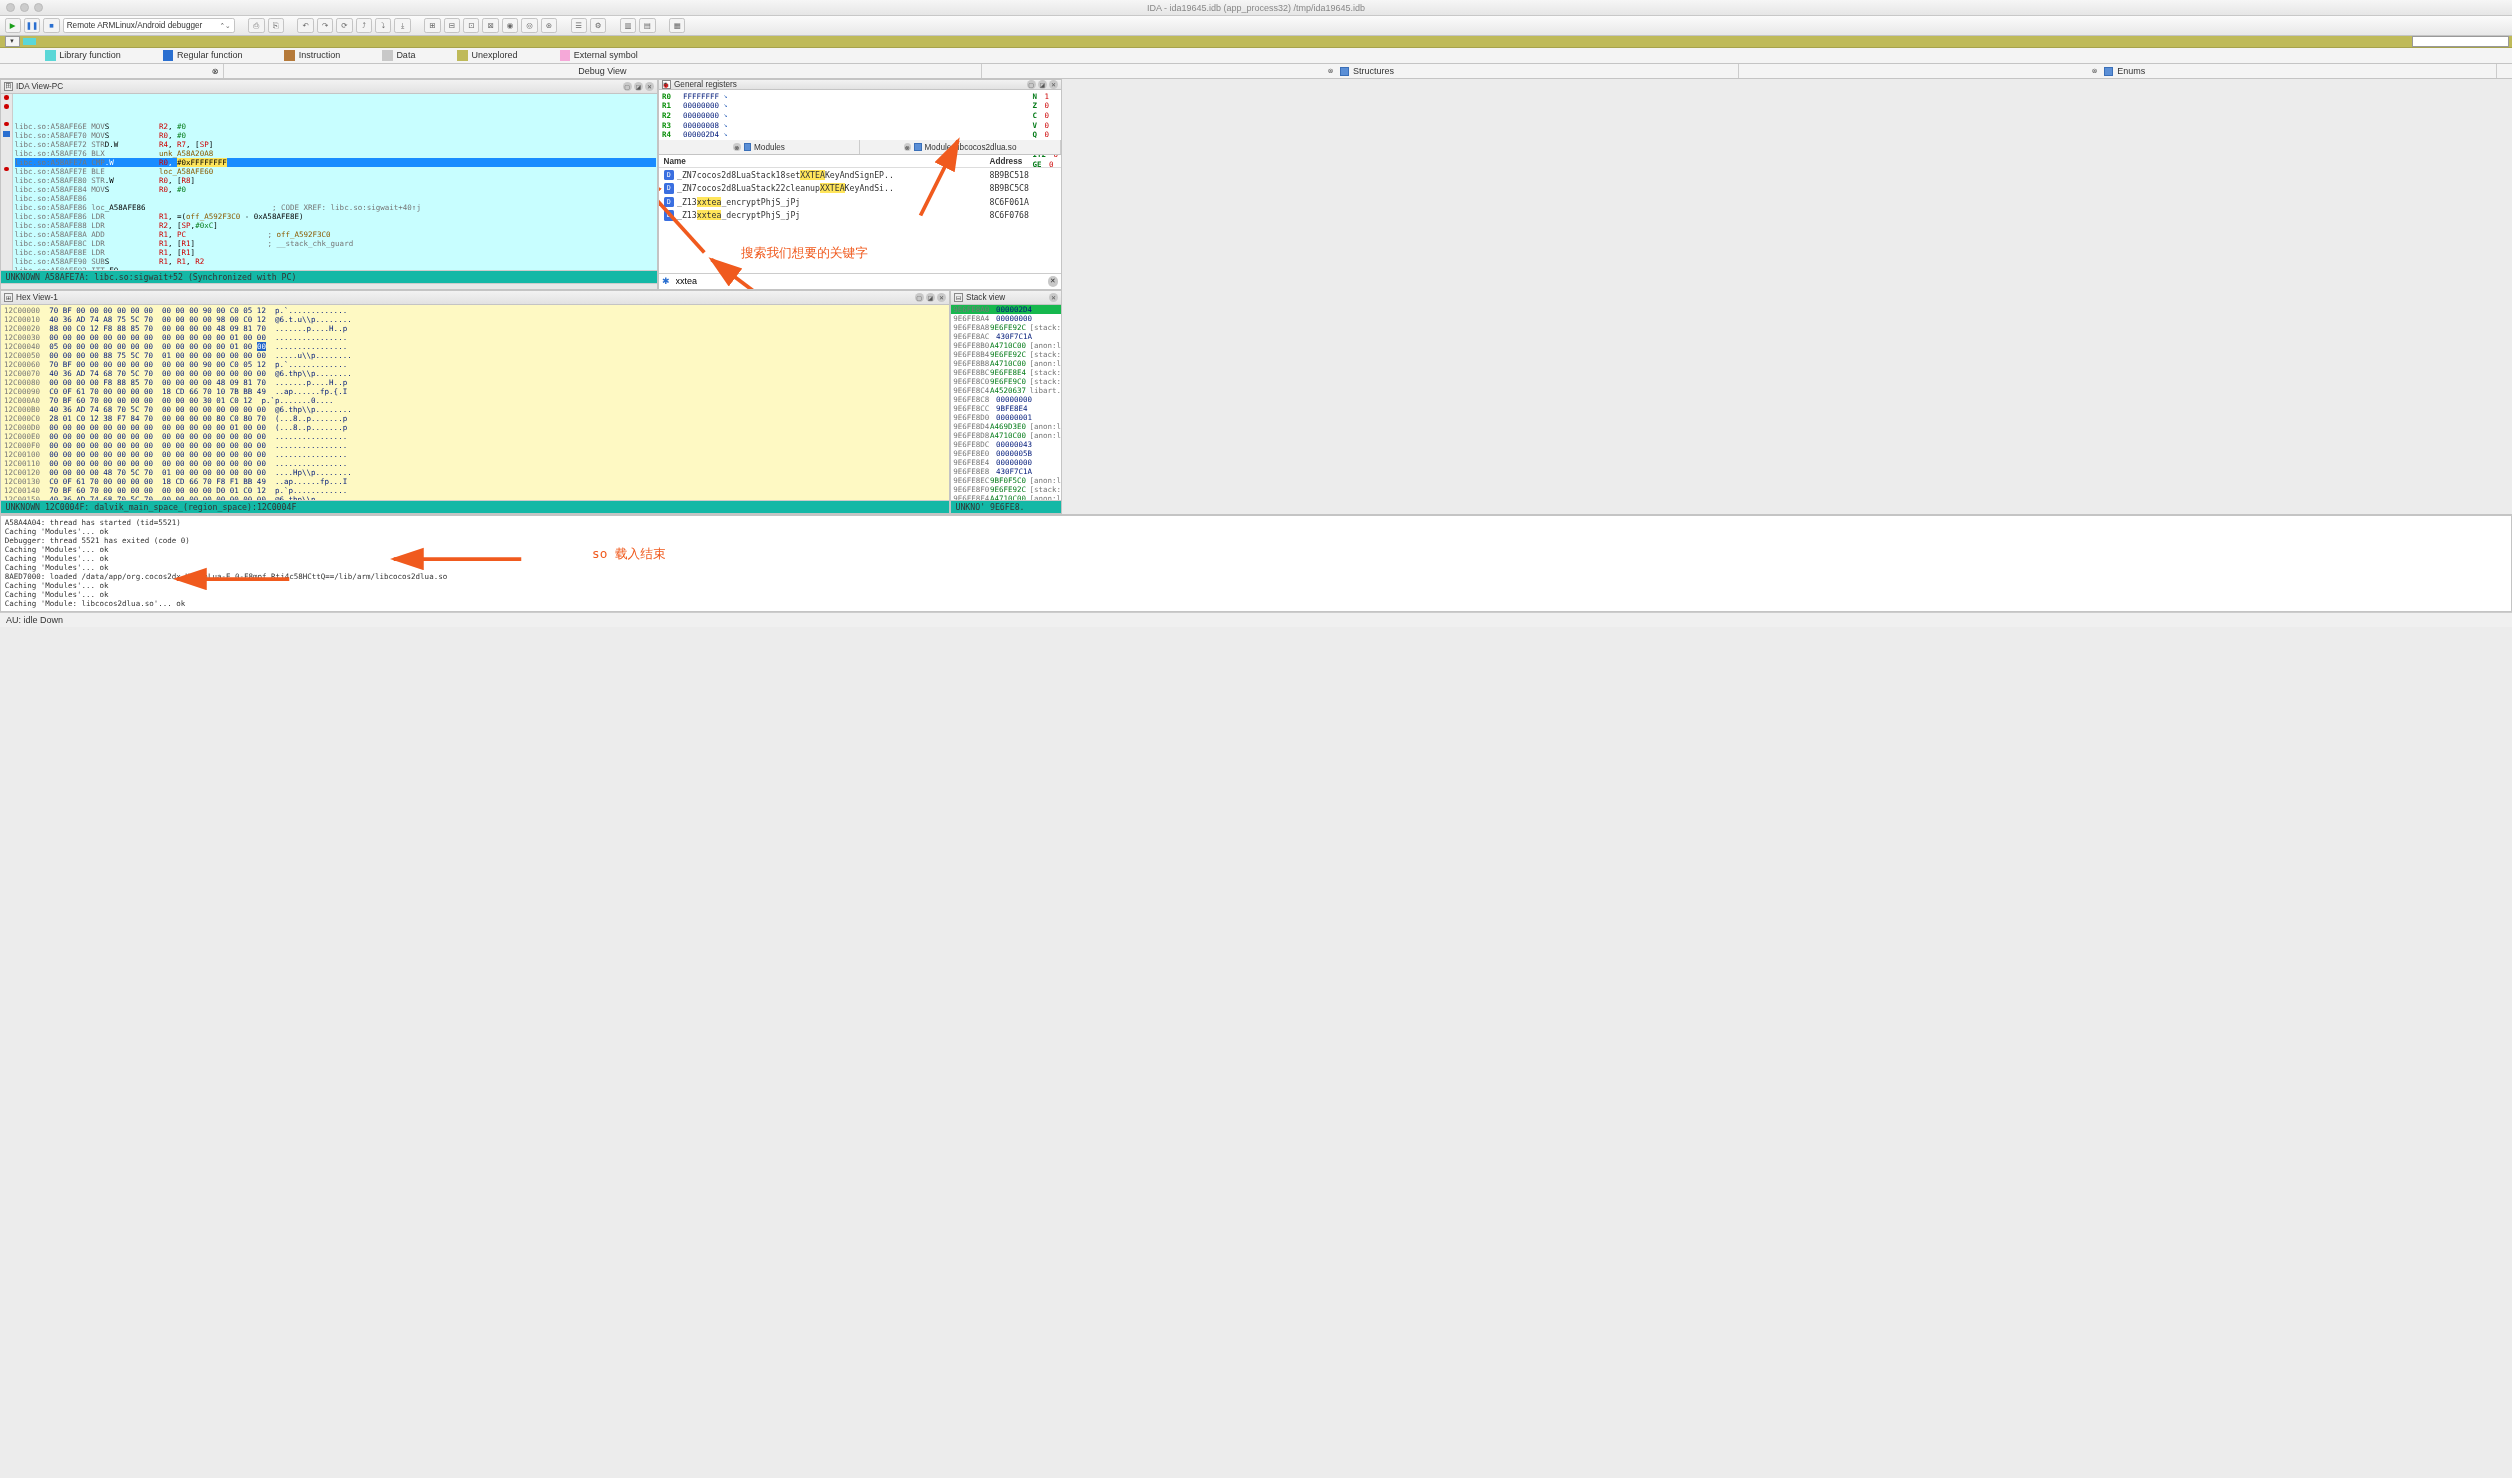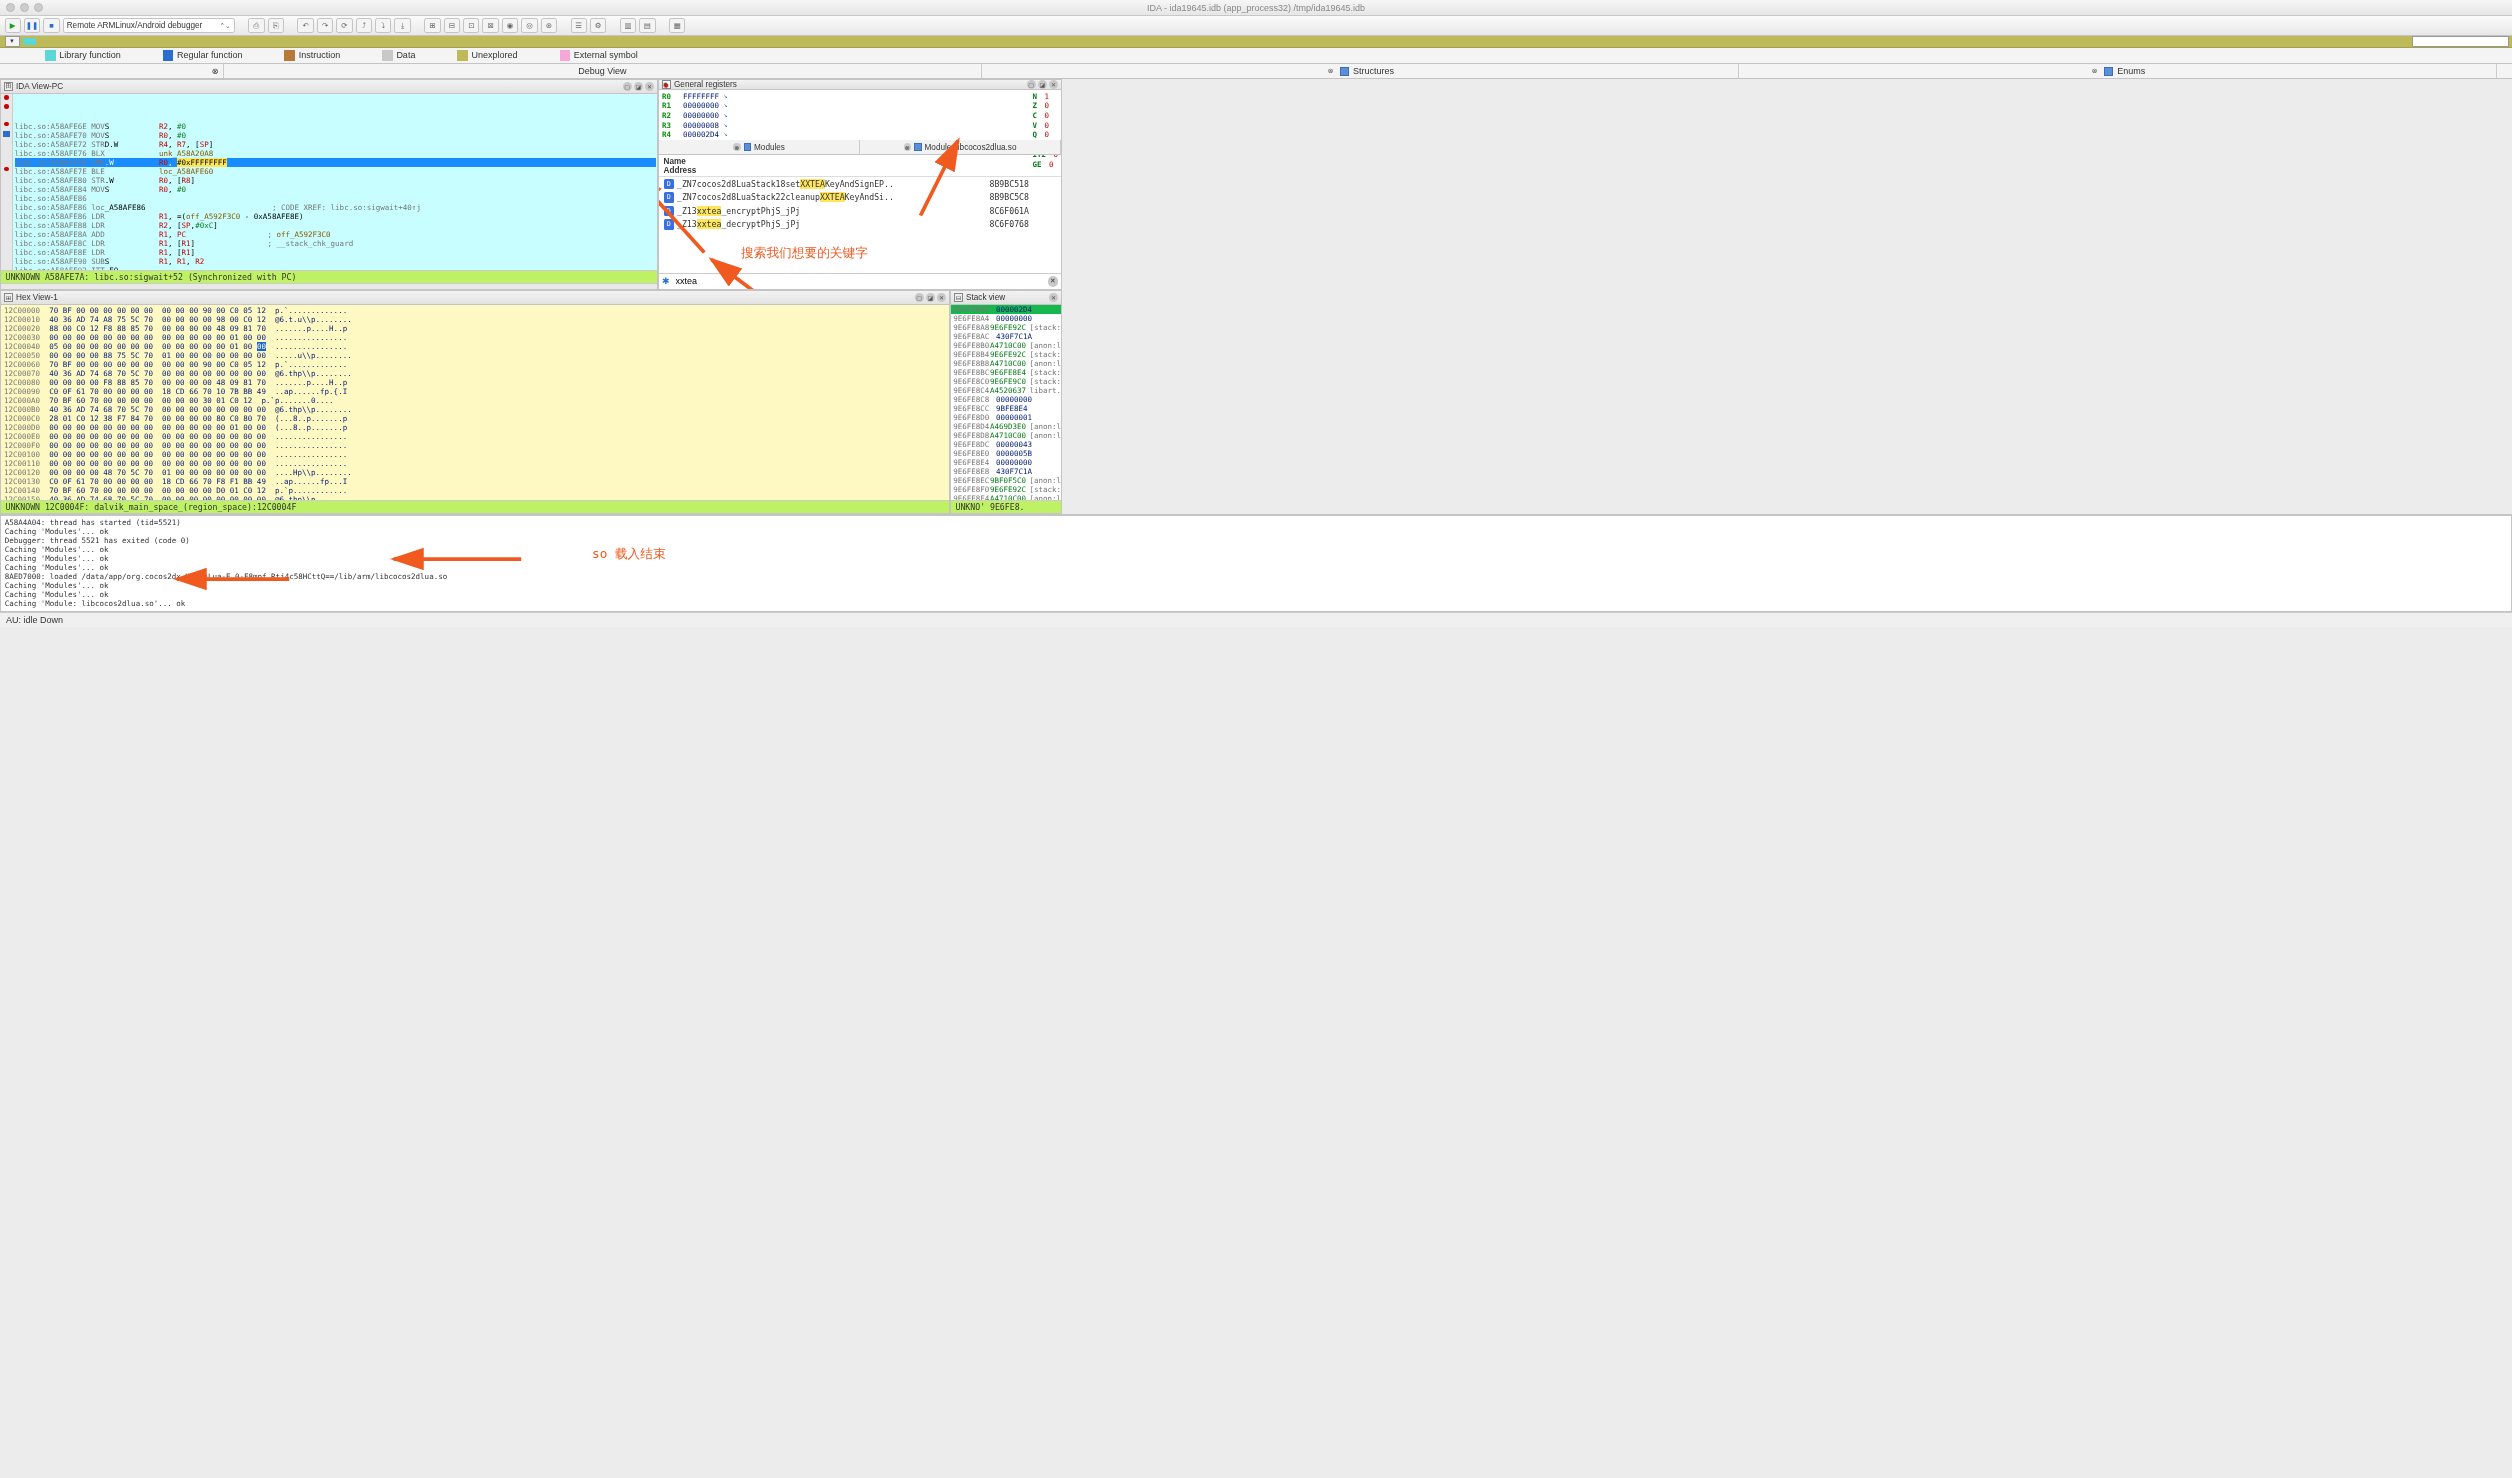--- a/index.html
+++ b/index.html
@@ -81,36 +81,36 @@
   border-right:0.7px solid #ccc;
 }
 .gutter .dot { width:4.5px;height:4.5px;border-radius:50%;position:absolute;left:3px;}
 .code-area .addr { color:#777; }
 .code-area .op   { color:#c00;}
 .code-area .num  { color:#067c1a;}
 .code-area .cmt  { color:#777;}
 .code-area .loc  { color:#8a5a00;}
 .code-area .hl   { background:#198cff; color:#fff; display:inline-block; width:100%;}
 .code-area .hlop { background:#ffe55a; color:#000; }
-.status-line { height:13.5px; background:#bef264; border-top:0.7px solid #ccc; font-size:8.2px; padding:1.5px 4.5px; font-family:Menlo,monospace;}
+.status-line { height:13.5px; background:#14b8a6; border-top:0.7px solid #ccc; font-size:8.2px; padding:1.5px 4.5px; font-family:Menlo,monospace;}
 .regs-pane .body { flex:1; background:#fff; font-family:Menlo,monospace; font-size:7.5px; line-height:9.7px; padding:1.5px 3px; display:flex; gap:10.5px;}
 .regs-left div { display:flex; gap:4.5px;}
 .regs-left .rn{ color:#0a8f0a; font-weight:bold; width:16.4px;}
 .regs-left .rv{ color:#001a7a;}
 .regs-left .arr{ color:#36b; font-size:6.7px;}
 .regs-right div{ display:flex; gap:4.5px;}
 .regs-right .fn{ color:#067c1a; font-weight:bold;}
 .regs-right .fv{ color:#c00; width:7.5px; text-align:right;}
 .mod-tabs {
   height:15px; border-bottom:0.7px solid #c4c4c4; display:flex; align-items:center; background:#f2f2f2;
 }
 .mod-tab { flex:1; display:flex; align-items:center; justify-content:center; gap:3px; border-right:0.7px solid #ccc; height:100%; font-size:8.2px;}
 .mod-tab .cls{width:7.5px;height:7.5px;border-radius:50%;background:#ccc;font-size:6px;display:flex;align-items:center;justify-content:center;}
 .mod-tab .grid{width:7.5px;height:7.5px;background:#5b8fd6;border:0.7px solid #3a6fb8;}
-.mod-list-hdr { display:flex; padding:1.5px 4.5px; font-weight:bold; border-bottom:0.7px solid #ddd; font-size:8.2px;flex-direction:column;}
+.mod-list-hdr { display:flex; padding:1.5px 4.5px; font-weight:bold; border-bottom:0.7px solid #ddd; font-size:8.2px;}
 .mod-list-hdr .c1{flex:1;} .mod-list-hdr .c2{width:67px;}
 .mod-list { flex:1; overflow:auto;}
 .mod-row { display:flex; padding:1.5px 4.5px; font-family:Menlo,monospace; font-size:8.2px; align-items:center; gap:3px;}
 .mod-row .badge{ width:10.5px;height:10.5px;background:#3a6fe0;color:#fff;font-size:6.7px;display:flex;align-items:center;justify-content:center;border-radius:1.5px;}
 .mod-row .nm{flex:1; overflow:hidden; text-overflow:ellipsis; white-space:nowrap;}
 .mod-row .nm .hhl{ background:#ffe55a;}
 .mod-row .ad{width:67px;}
 .search-row { height:16.4px; border-top:0.7px solid #ccc; display:flex; align-items:center; padding:0 3px; gap:3px;}
 .search-row .xic{ width:10.5px;height:10.5px; color:#2a6fd0;font-size:9px;}
 .search-row input{ flex:1; border:none; outline:none; font-size:9px; background:transparent;}

